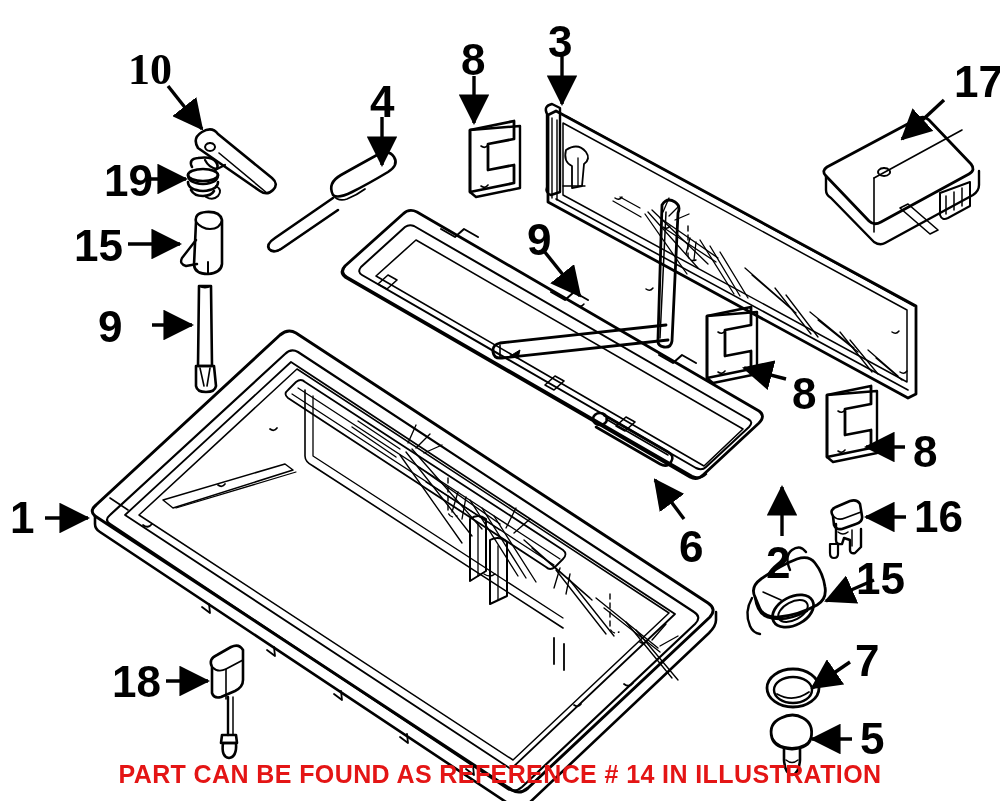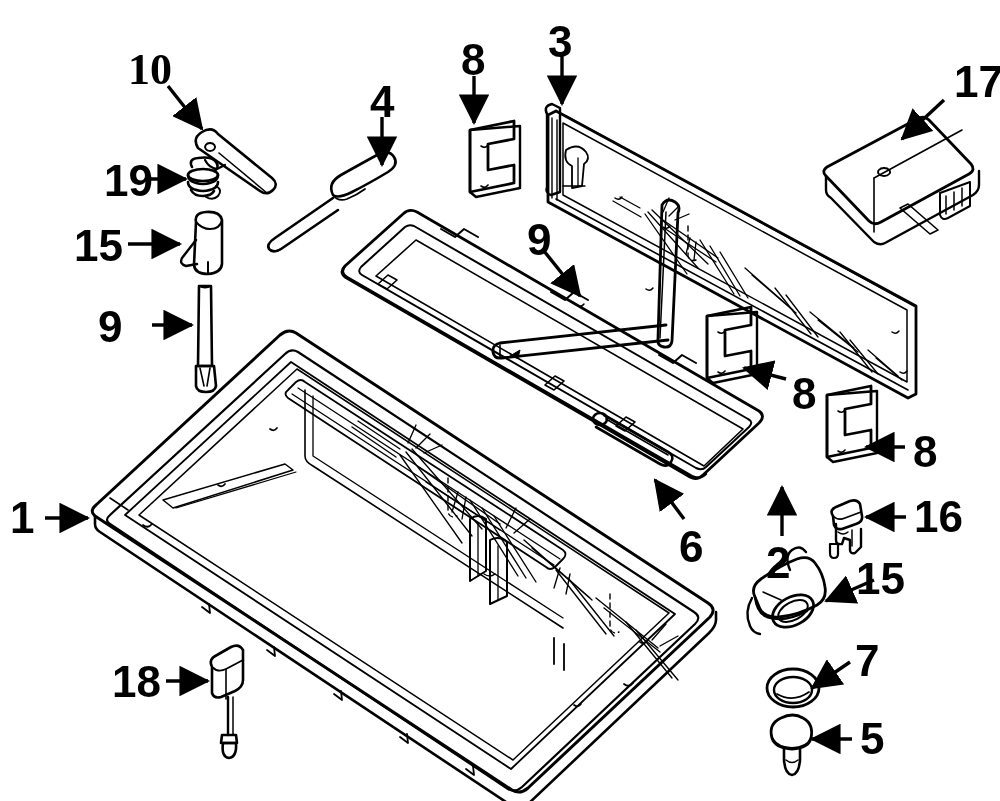--- a/index.html
+++ b/index.html
@@ -309,13 +309,14 @@
       <div class="callout" style="left: 128px; top: 48px; font-family: Liberation Serif, serif;">10</div>
       <div class="callout" style="left: 104px; top: 159px;">19</div>
       <div class="callout" style="left: 74px; top: 224px;">15</div>
       <div class="callout" style="left: 98px; top: 305px;">9</div>
       <div class="callout" style="left: 112px; top: 660px;">18</div>
       <div class="callout" style="left: 856px; top: 557px;">15</div>
       <div class="callout" style="left: 914px; top: 495px;">16</div>
       <div class="callout" style="left: 934px; top: 60px; margin-left: 20px;">17</div>
     </div>
 
+  <div id="caption">PART CAN BE FOUND AS REFERENCE # 14 IN ILLUSTRATION</div>
 </div>
 
 </body></html>

